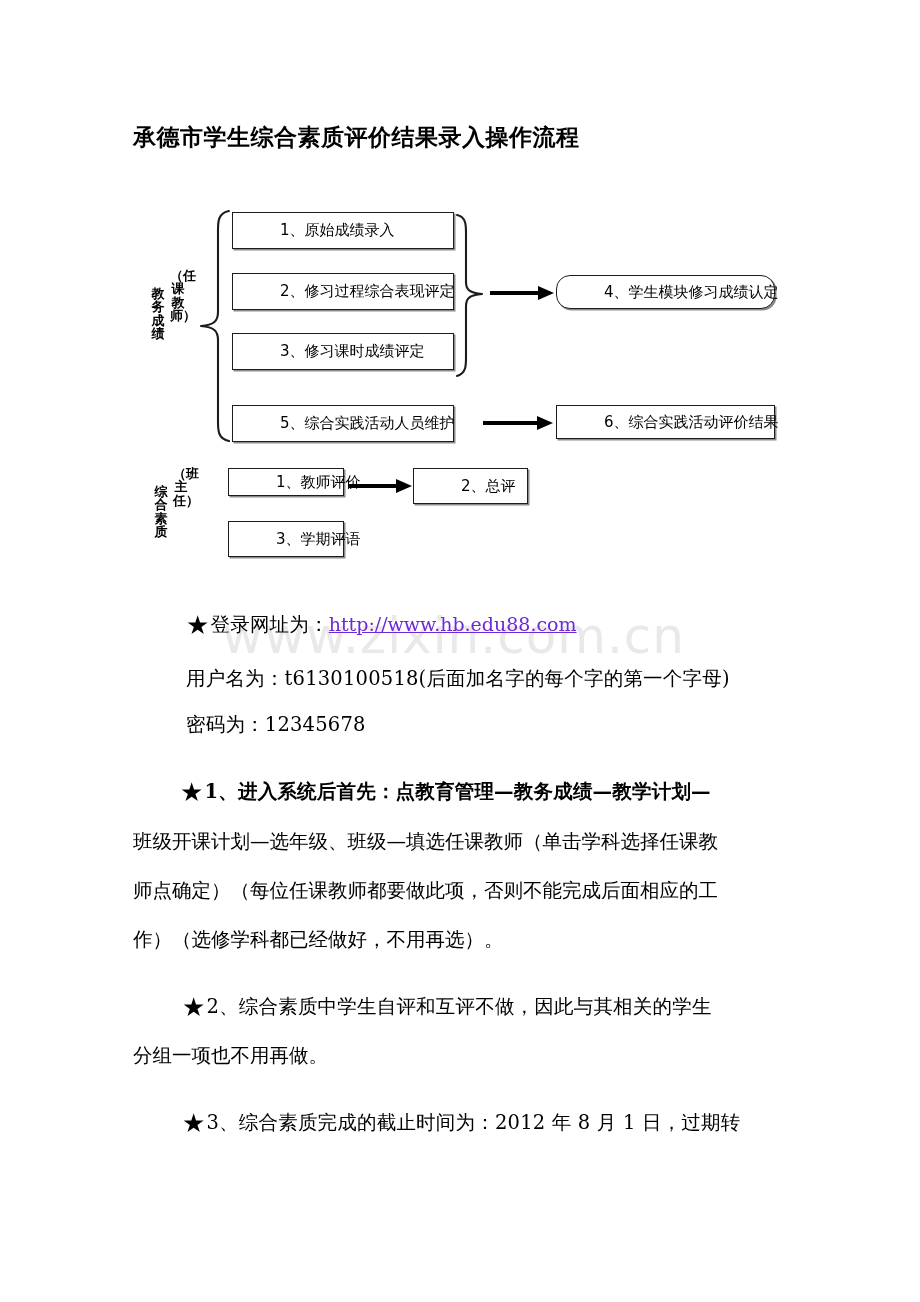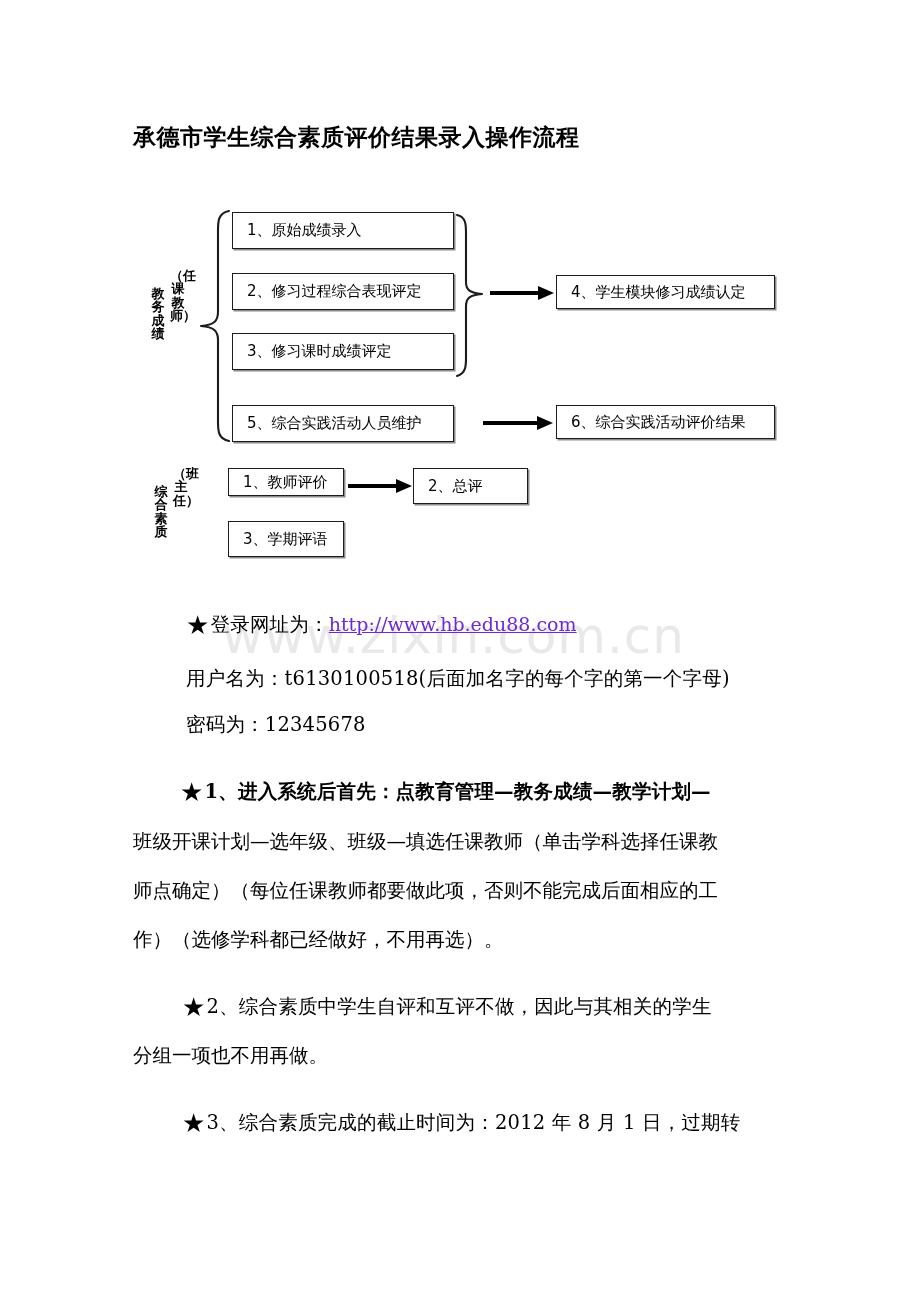--- a/index.html
+++ b/index.html
@@ -69,20 +69,21 @@
     box-sizing: border-box;
     border: 1.6px solid #1c1c1c;
     box-shadow: 1.5px 1.5px 0 0 #8c8c8c;
     background: #ffffff;
     display: flex;
     align-items: center;
     font-family: "DejaVu Sans", "Liberation Sans", sans-serif;
     font-size: 15px;
     line-height: 1;
     white-space: nowrap;
+    padding-left: 33px;
   }
   .flow-box > span { padding-left: 14px; }
 
   
   .vlabel {
     position: absolute;
     font-family: "DejaVu Sans", "Liberation Sans", sans-serif;
     font-weight: bold;
     font-size: 13px;
     line-height: 1.02;
@@ -167,21 +168,21 @@
     <svg class="brace-svg" style="left:454px; top:212px;" width="32" height="168" viewBox="0 0 32 168">
       <path d="M3 3 C12 5 12 13 12 21 L12 70 C12 78 16 81 28 82
                C16 83 12 86 12 94 L12 146 C12 154 12 161 3 164" fill="none" stroke="#1c1c1c" stroke-width="2.1" stroke-linecap="round" stroke-linejoin="round"></path>
     </svg>
 
     <svg class="arrow-svg" style="left:490px; top:283px;" width="66" height="20" viewBox="0 0 66 20">
       <line x1="0" y1="10" x2="48" y2="10" stroke="#000" stroke-width="4"></line>
       <polygon points="48,3 64,10 48,17" fill="#000"></polygon>
     </svg>
 
-    <div class="flow-box" style="left:556px; top:275px; width:219px; height:34px;">
+    <div class="flow-box" style="left:556px; top:275px; width:219px; height:34px;border-radius:14px;">
       <span>4、学生模块修习成绩认定</span>
     </div>
 
     <div class="flow-box" style="left:232px; top:405px; width:222px; height:37px;">
       <span>5、综合实践活动人员维护</span>
     </div>
 
     <svg class="arrow-svg" style="left:483px; top:413px;" width="72" height="20" viewBox="0 0 72 20">
       <line x1="0" y1="10" x2="54" y2="10" stroke="#000" stroke-width="4"></line>
       <polygon points="54,3 70,10 54,17" fill="#000"></polygon>

